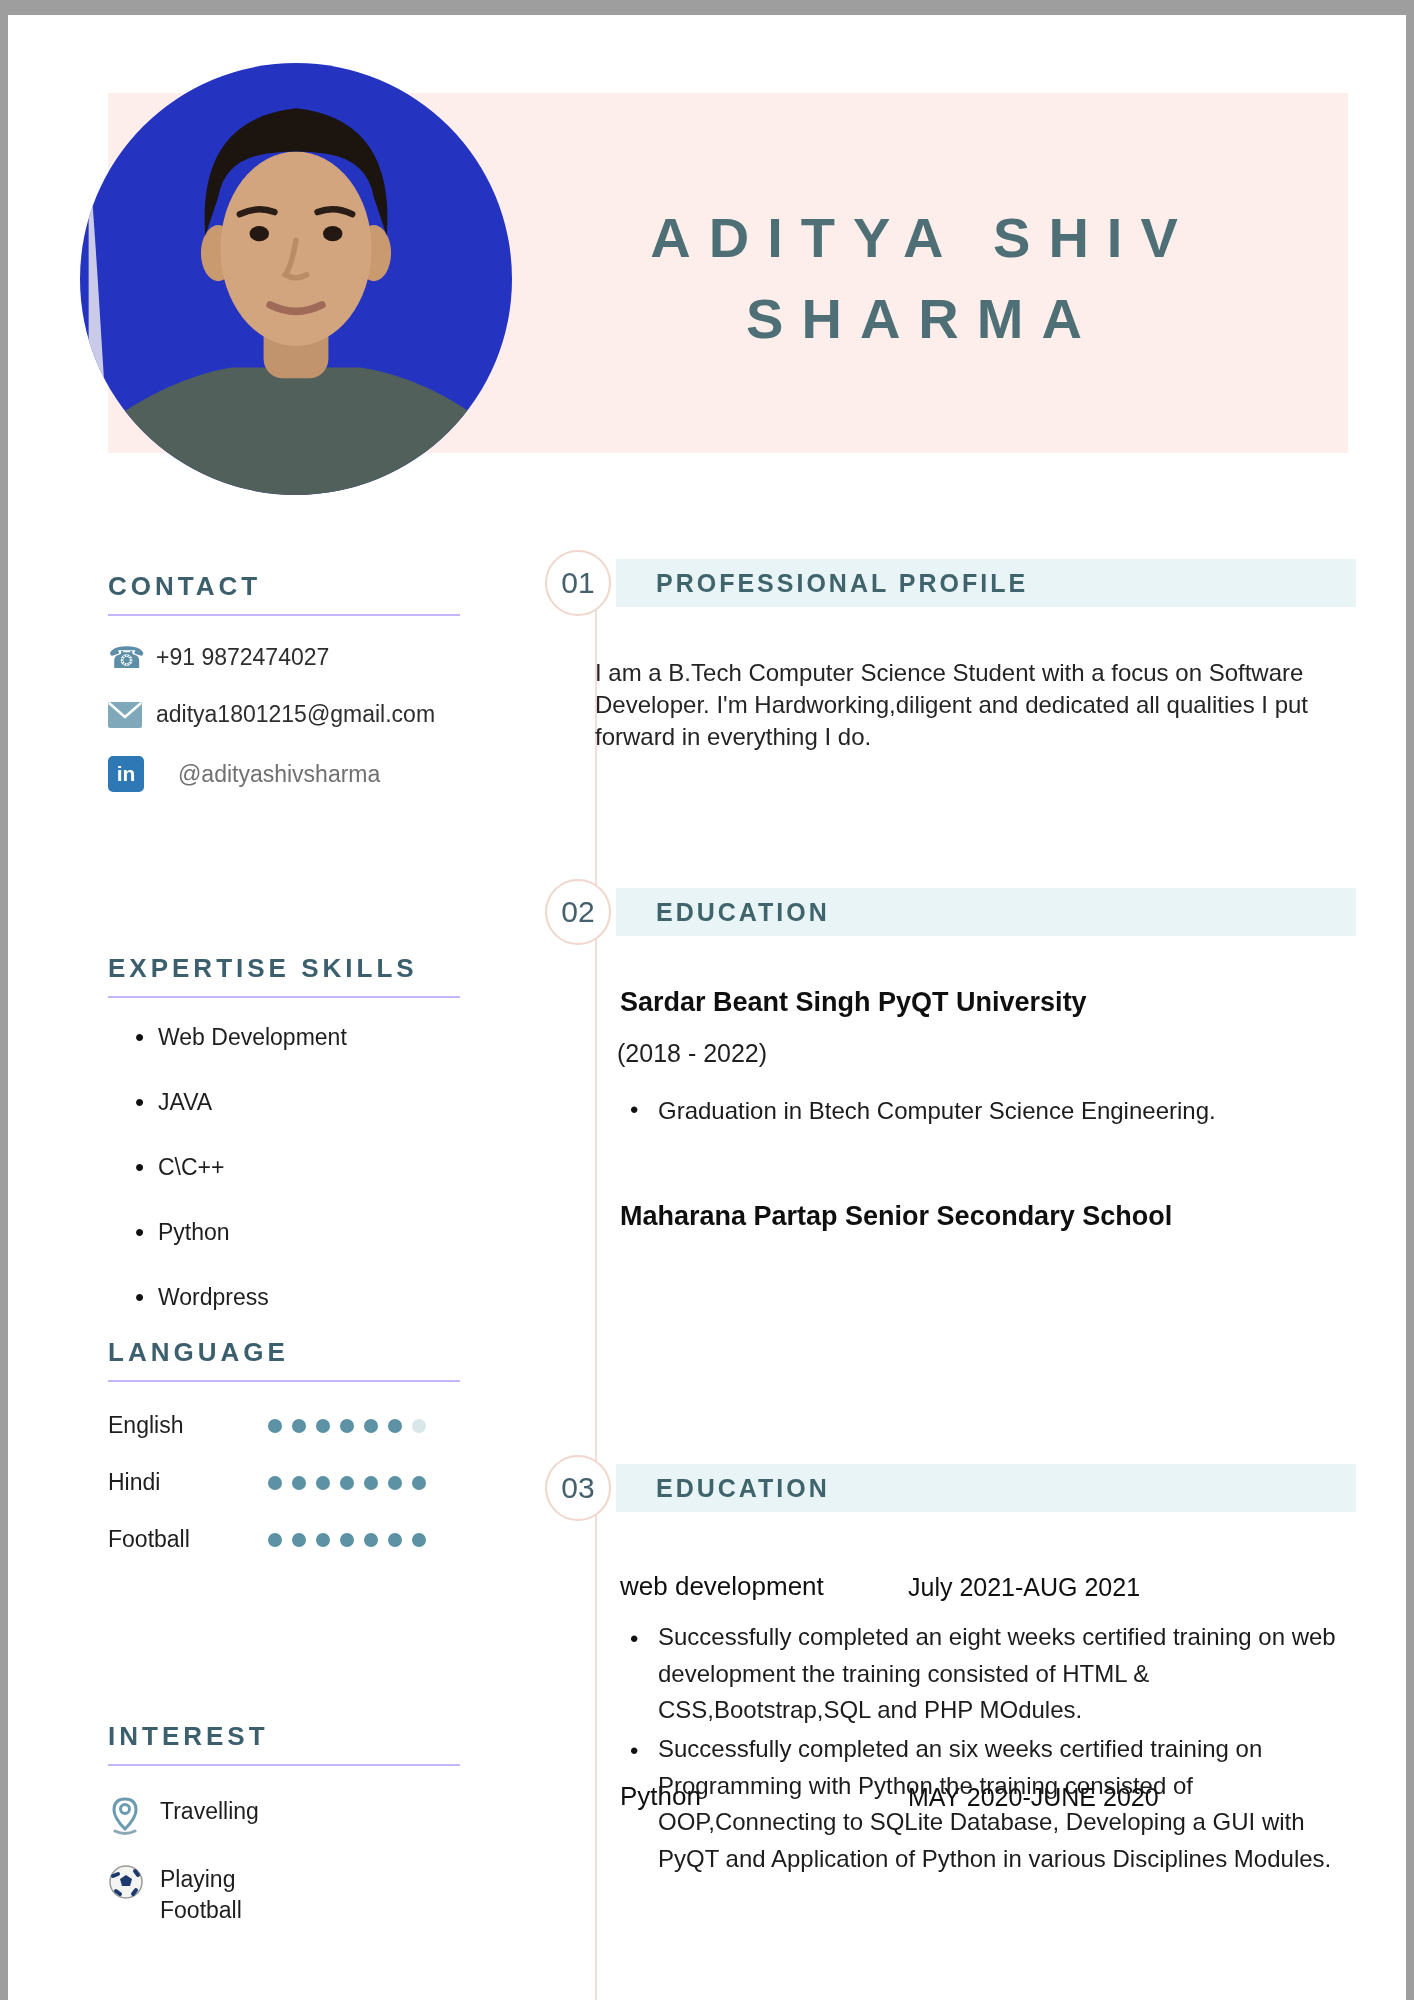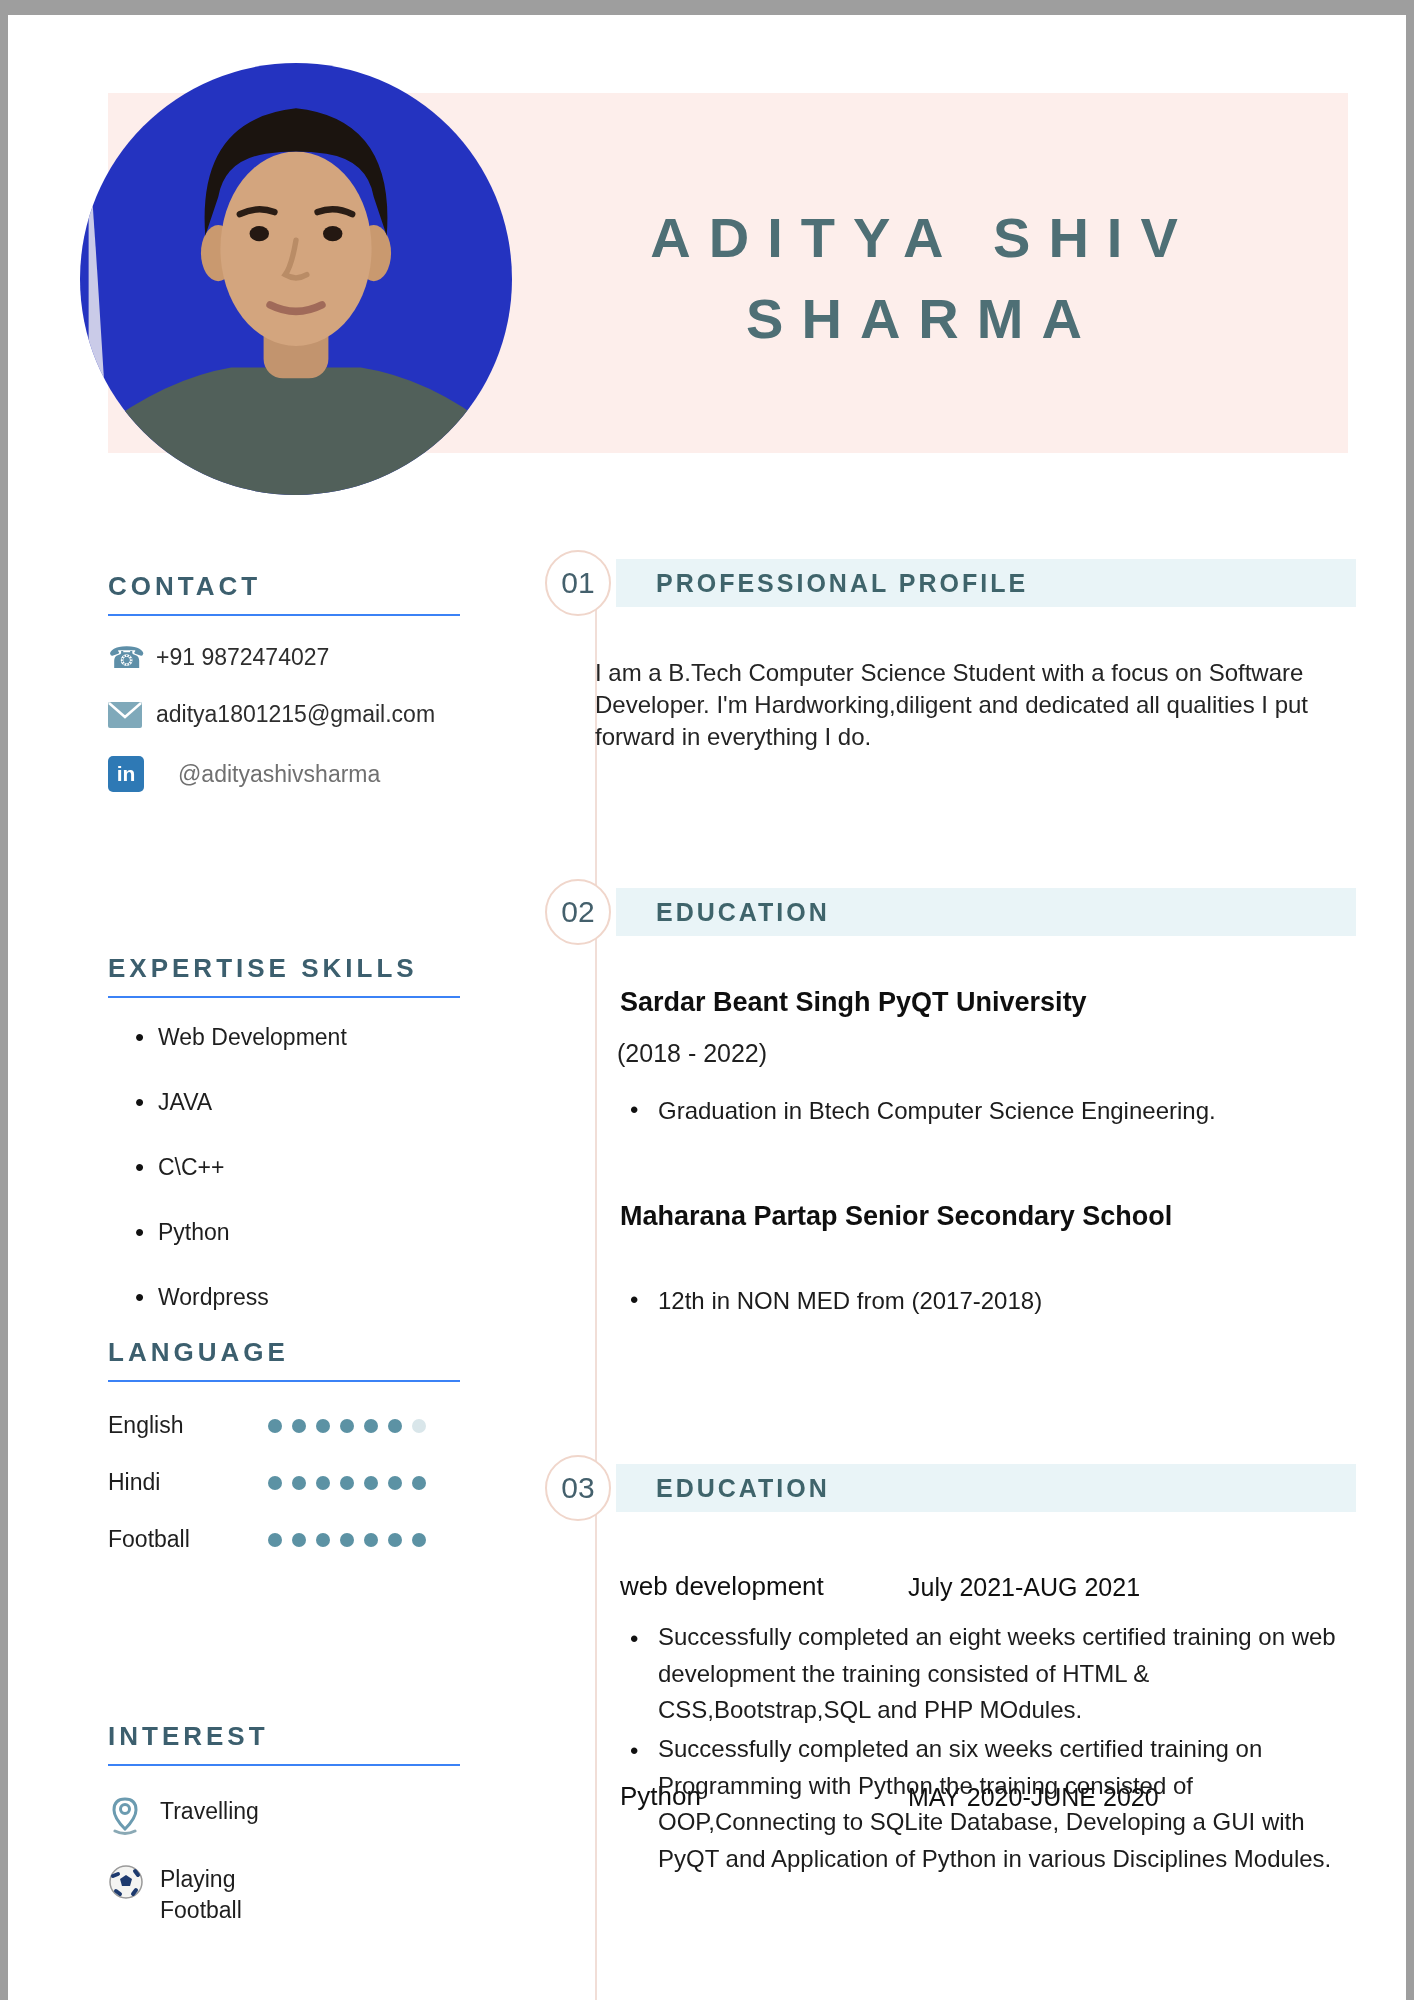--- a/index.html
+++ b/index.html
@@ -9,21 +9,21 @@
   }
   
   .banner{position:absolute;left:100px;top:78px;width:1240px;height:360px;background:#fdeeeb;}
   .name-block{position:absolute;left:500px;top:182px;width:830px;text-align:center;
     color:#4e6f75;font-weight:700;font-size:56px;letter-spacing:18px;line-height:1.45;}
   .photo{position:absolute;left:72px;top:48px;width:432px;height:432px;}
   .photo svg{display:block;width:100%;height:100%;}
   
   .side-sec{position:absolute;left:100px;width:352px;}
   .side-h{font-size:26px;font-weight:700;letter-spacing:4px;color:#3c5f6e;
-    padding-bottom:12px;border-bottom:2px solid #3b82f6;}
+    padding-bottom:12px;border-bottom:2px solid #c4b5fd;}
   .c-row{display:flex;align-items:center;margin-top:24px;}
   .c-icon{width:48px;flex:0 0 48px;display:flex;align-items:center;}
   .phone-glyph{font-size:30px;color:#5e8fa8;}
   .c-text{font-size:23px;color:#2d2d2d;}
   .c-text.gray{color:#707070;margin-left:22px;}
   .li-badge{width:36px;height:36px;background:#2e79b5;border-radius:5px;color:#fff;
     font-weight:700;font-size:21px;display:flex;align-items:center;justify-content:center;}
   .skill-list{list-style:none;margin:26px 0 0 0;padding:0;}
   .skill-list li{position:relative;padding-left:50px;font-size:23px;color:#1e1e1e;margin-bottom:38px;}
   .skill-list li::before{content:"\2022";position:absolute;left:27px;top:-2px;font-size:26px;color:#111;}
@@ -201,21 +201,20 @@
   <div class="num-circle" style="top:535px">01</div>
   <div class="strip" style="top:544px">PROFESSIONAL PROFILE</div>
   <div class="profile-text">I am a B.Tech Computer Science Student with a focus on Software Developer. I'm Hardworking,diligent and dedicated all qualities I put forward in everything I do.</div>
 
   <div class="num-circle" style="top:864px">02</div>
   <div class="strip" style="top:873px">EDUCATION</div>
   <div class="edu-school" style="top:972px">Sardar Beant Singh PyQT University</div>
   <div class="edu-years">(2018 - 2022)</div>
   <div class="bullet-item" style="top:1082px">Graduation in Btech Computer Science Engineering.</div>
   <div class="edu-school" style="top:1186px">Maharana Partap Senior Secondary School</div>
-  <div class="bullet-item" style="top:1272px">12th in NON MED from (2017-2018)</div>
 
   <div class="num-circle" style="top:1440px">03</div>
   <div class="strip" style="top:1449px">EDUCATION</div>
   <div class="cert-title" style="top:1556px">web development</div>
   <div class="cert-date" style="top:1558px">July 2021-AUG 2021</div>
   <div class="cert-para" style="top:1604px">Successfully completed an eight weeks certified training on web development the training consisted of HTML &amp; CSS,Bootstrap,SQL and PHP MOdules.</div>
   <div class="cert-title" style="top:1766px">Python</div>
   <div class="cert-date" style="top:1768px">MAY 2020-JUNE 2020</div>
   <div class="cert-para" style="top:1716px">Successfully completed an six weeks certified training on Programming with Python the training consisted of OOP,Connecting to SQLite Database, Developing a GUI with PyQT and Application of Python in various Disciplines Modules.</div>
 

